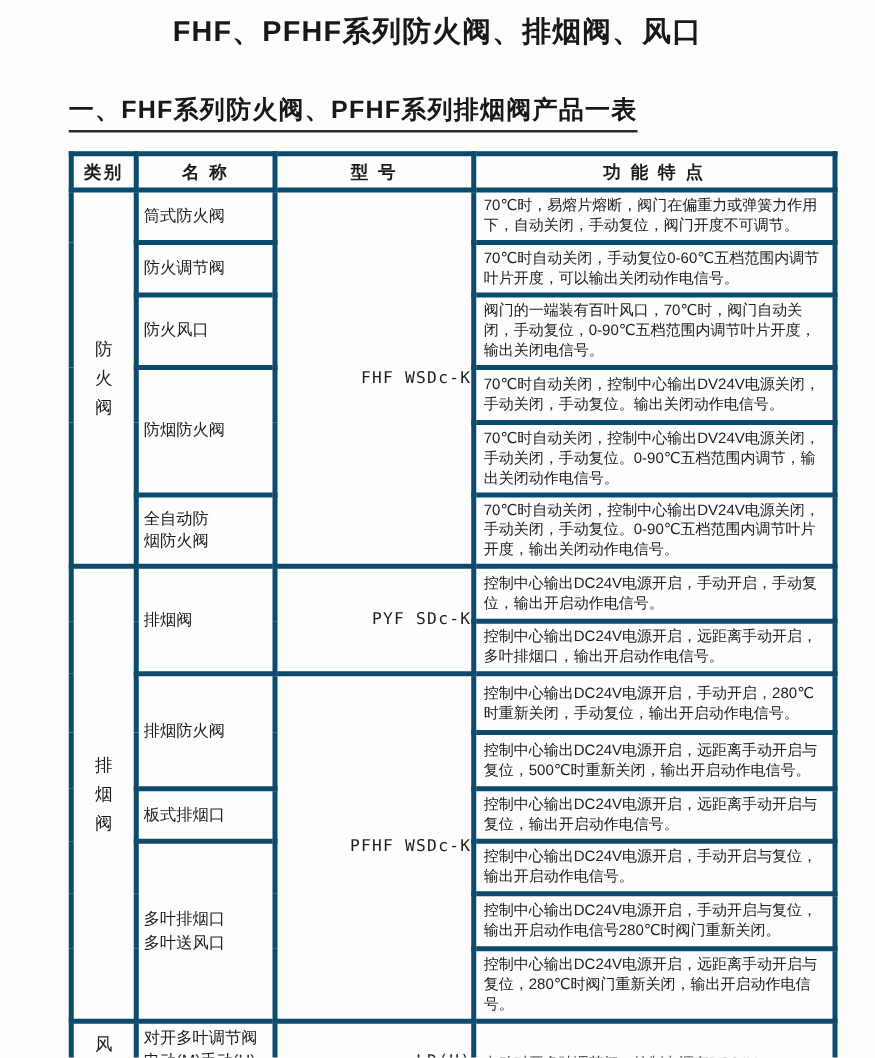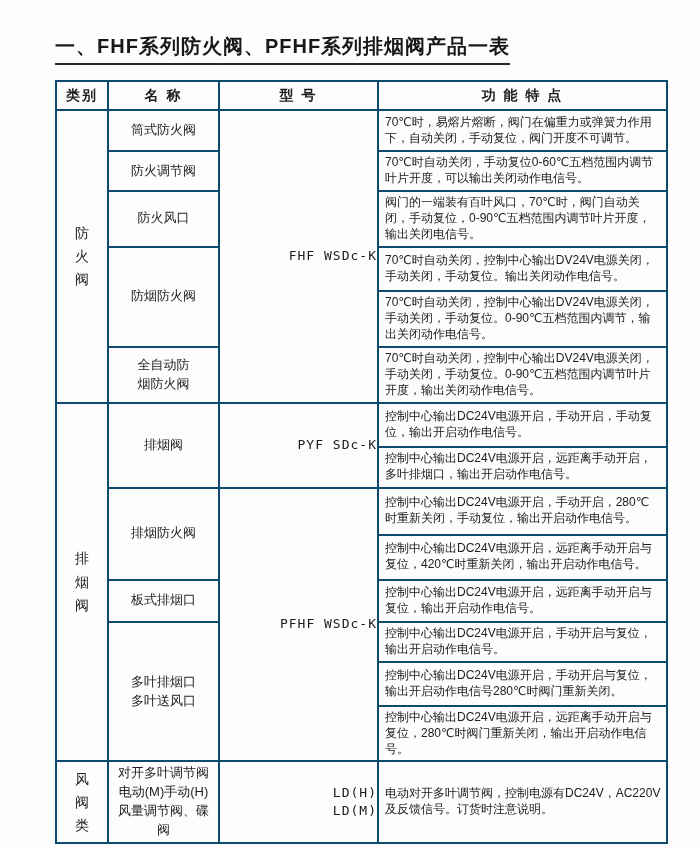--- a/index.html
+++ b/index.html
@@ -32,41 +32,41 @@
   }
 
   table.product-table {
     margin: 15px 0 0 55px;
     width: 611px;
     border-collapse: collapse;
     table-layout: fixed;
     border: 2px solid #2e2e2e;
   }
   .product-table td, .product-table th {
-    border: 2px solid #0c4a6e;
+    border: 4px solid #0c4a6e;
     vertical-align: middle;
     overflow: hidden;
   }
   .product-table th {
     font-size: 14px;
     font-weight: bold;
     text-align: center;
     letter-spacing: 2px;
     white-space: nowrap;
   }
   td.cat-cell { text-align: center; }
   td.cat-cell .vtext {
     display: inline-block;
     width: 1.05em;
     font-size: 14px;
     line-height: 1.65;
     word-break: break-all;
   }
   td.name-cell {
-    text-align: center;
+    text-align: left;
     font-size: 13px;
     line-height: 1.45;
     white-space: pre-line;
     padding: 2px 4px;
   }
   td.model-cell {
     text-align: right;
     font-family: "DejaVu Sans Mono", "Liberation Mono", monospace;
     font-size: 13px;
     letter-spacing: 1px;
@@ -79,20 +79,21 @@
     padding: 3px 5px 3px 6px;
     text-align: left;
     color: #202020;
   }
 </style>
 </head>
 <body>
 
 <div class="page">
 
+  <h1 class="doc-title">FHF、PFHF系列防火阀、排烟阀、风口</h1>
 
   <div class="section-heading-wrap">
     <h2 class="section-heading">一、FHF系列防火阀、PFHF系列排烟阀产品一表</h2>
   </div>
 
   <table class="product-table">
     <colgroup>
       <col style="width:52px">
         <col style="width:111px">
         <col style="width:159px">
@@ -141,21 +142,21 @@
     </tr>
     <tr style="height:41px">
       <td class="feat-cell">控制中心输出DC24V电源开启，远距离手动开启，多叶排烟口，输出开启动作电信号。</td>
     </tr>
     <tr style="height:47px">
       <td class="name-cell" rowspan="2">排烟防火阀</td>
       <td class="model-cell" rowspan="6">PFHF WSDc-K</td>
       <td class="feat-cell">控制中心输出DC24V电源开启，手动开启，280℃时重新关闭，手动复位，输出开启动作电信号。</td>
     </tr>
     <tr style="height:45px">
-      <td class="feat-cell">控制中心输出DC24V电源开启，远距离手动开启与复位，420℃时重新关闭，输出开启动作电信号。</td>
+      <td class="feat-cell">控制中心输出DC24V电源开启，远距离手动开启与复位，500℃时重新关闭，输出开启动作电信号。</td>
     </tr>
     <tr style="height:42px">
       <td class="name-cell">板式排烟口</td>
       <td class="feat-cell">控制中心输出DC24V电源开启，远距离手动开启与复位，输出开启动作电信号。</td>
     </tr>
     <tr style="height:40px">
       <td class="name-cell" rowspan="3">多叶排烟口
 多叶送风口</td>
       <td class="feat-cell">控制中心输出DC24V电源开启，手动开启与复位，输出开启动作电信号。</td>
     </tr>

